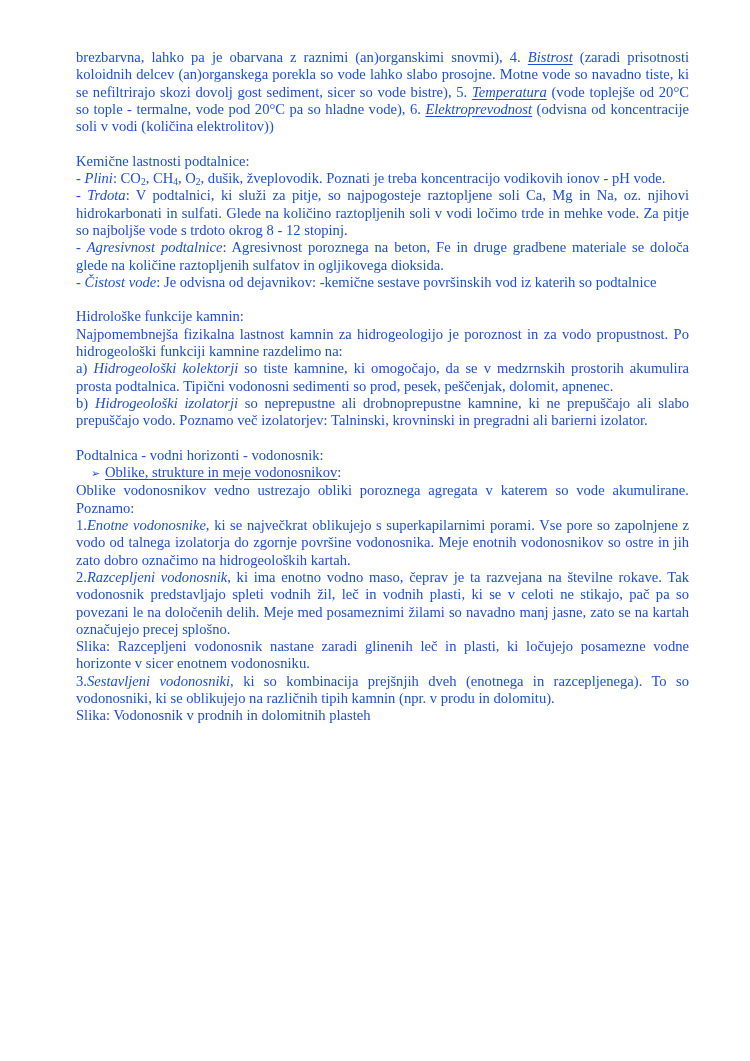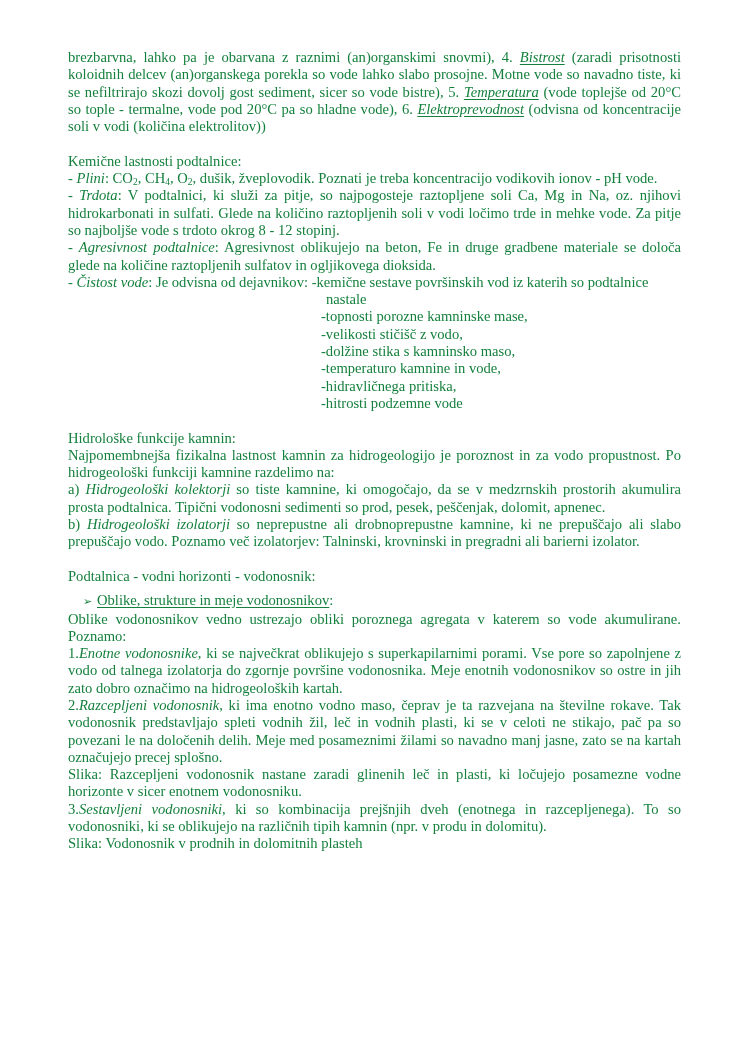--- a/index.html
+++ b/index.html
@@ -1,55 +1,46 @@
 <!DOCTYPE html>
 <html><head>
 <meta charset="utf-8">
 <style>
   html, body { margin: 0; padding: 0; background: #ffffff; }
   body { width: 750px; height: 1061px; position: relative; overflow: hidden; }
   .page {
-    position: absolute; left: 68px; top: 49px; width: 613px;
+    position: absolute; left: 76px; top: 49px; width: 613px;
     font-family: "Liberation Serif", serif; font-size: 14.6px; line-height: 17.3px;
-    color: #15803d;
+    color: #1d4ed8;
   }
   p { margin: 0; text-align: justify; text-align-last: left; }
   .gap { height: 17.3px; }
   .b { font-weight: normal; }
   .i { font-style: italic; }
   .u { text-decoration: underline; text-underline-offset: 2px; }
   sub { font-size: 9.5px; vertical-align: -2px; line-height: 0; }
   .indent-list { padding-left: 253px; }
   .indent-list .cont { padding-left: 5px; }
-  .arrow-line { padding-left: 15px; margin-top: 7px; }
+  .arrow-line { padding-left: 15px; }
   .arrow { display: inline-block; width: 14px; font-family: "DejaVu Sans", sans-serif; font-size: 11px; }
 </style>
 </head>
 <body>
 
 <div class="page">
 
   <p><span>brezbarvna, lahko pa je obarvana z raznimi (an)organskimi snovmi), 4. </span><span class="i u">Bistrost</span><span> (zaradi prisotnosti koloidnih delcev (an)organskega porekla so vode lahko slabo prosojne. Motne vode so navadno tiste, ki se nefiltrirajo skozi dovolj gost sediment, sicer so vode bistre), 5. </span><span class="i u">Temperatura</span><span> (vode toplejše od 20°C so tople - termalne, vode pod 20°C pa so hladne vode), 6. </span><span class="i u">Elektroprevodnost</span><span> (odvisna od koncentracije soli v vodi (količina elektrolitov))</span></p>
 
   <div class="gap"></div>
 
   <p><span class="b">Kemične lastnosti podtalnice</span><span>:</span></p>
   <p>- <span class="i">Plini</span><span>: CO</span><sub>2</sub><span>, CH</span><sub>4</sub><span>, O</span><sub>2</sub><span>, dušik, žveplovodik. Poznati je treba koncentracijo vodikovih ionov - pH vode.</span></p>
   <p>- <span class="i">Trdota</span><span>: V podtalnici, ki služi za pitje, so najpogosteje raztopljene soli Ca, Mg in Na, oz. njihovi hidrokarbonati in sulfati. Glede na količino raztopljenih soli v vodi ločimo trde in mehke vode. Za pitje so najboljše vode s trdoto okrog 8 - 12 stopinj.</span></p>
-  <p>- <span class="i">Agresivnost podtalnice</span><span>: Agresivnost oblikujejo na beton, Fe in druge gradbene materiale se določa glede na količine raztopljenih sulfatov in ogljikovega dioksida.</span></p>
+  <p>- <span class="i">Agresivnost podtalnice</span><span>: Agresivnost poroznega na beton, Fe in druge gradbene materiale se določa glede na količine raztopljenih sulfatov in ogljikovega dioksida.</span></p>
   <p>- <span class="i">Čistost vode</span><span>: Je odvisna od dejavnikov: </span><span>-kemične sestave površinskih vod iz katerih so podtalnice</span></p>
-  <div class="indent-list">
-    <p class="cont">nastale</p>
-    <p>-topnosti porozne kamninske mase,</p>
-    <p>-velikosti stičišč z vodo,</p>
-    <p>-dolžine stika s kamninsko maso,</p>
-    <p>-temperaturo kamnine in vode,</p>
-    <p>-hidravličnega pritiska,</p>
-    <p>-hitrosti podzemne vode</p>
-  </div>
 
   <div class="gap"></div>
 
   <p><span class="b">Hidrološke funkcije kamnin</span><span>:</span></p>
   <p>Najpomembnejša fizikalna lastnost kamnin za hidrogeologijo je poroznost in za vodo propustnost. Po hidrogeološki funkciji kamnine razdelimo na:</p>
   <p><span>a) </span><span class="i">Hidrogeološki kolektorji</span><span> so tiste kamnine, ki omogočajo, da se v medzrnskih prostorih akumulira prosta podtalnica. Tipični vodonosni sedimenti so prod, pesek, peščenjak, dolomit, apnenec.</span></p>
   <p><span>b) </span><span class="i">Hidrogeološki izolatorji</span><span> so neprepustne ali drobnoprepustne kamnine, ki ne prepuščajo ali slabo prepuščajo vodo. Poznamo več izolatorjev: Talninski, krovninski in pregradni ali barierni izolator.</span></p>
 
   <div class="gap"></div>
 

